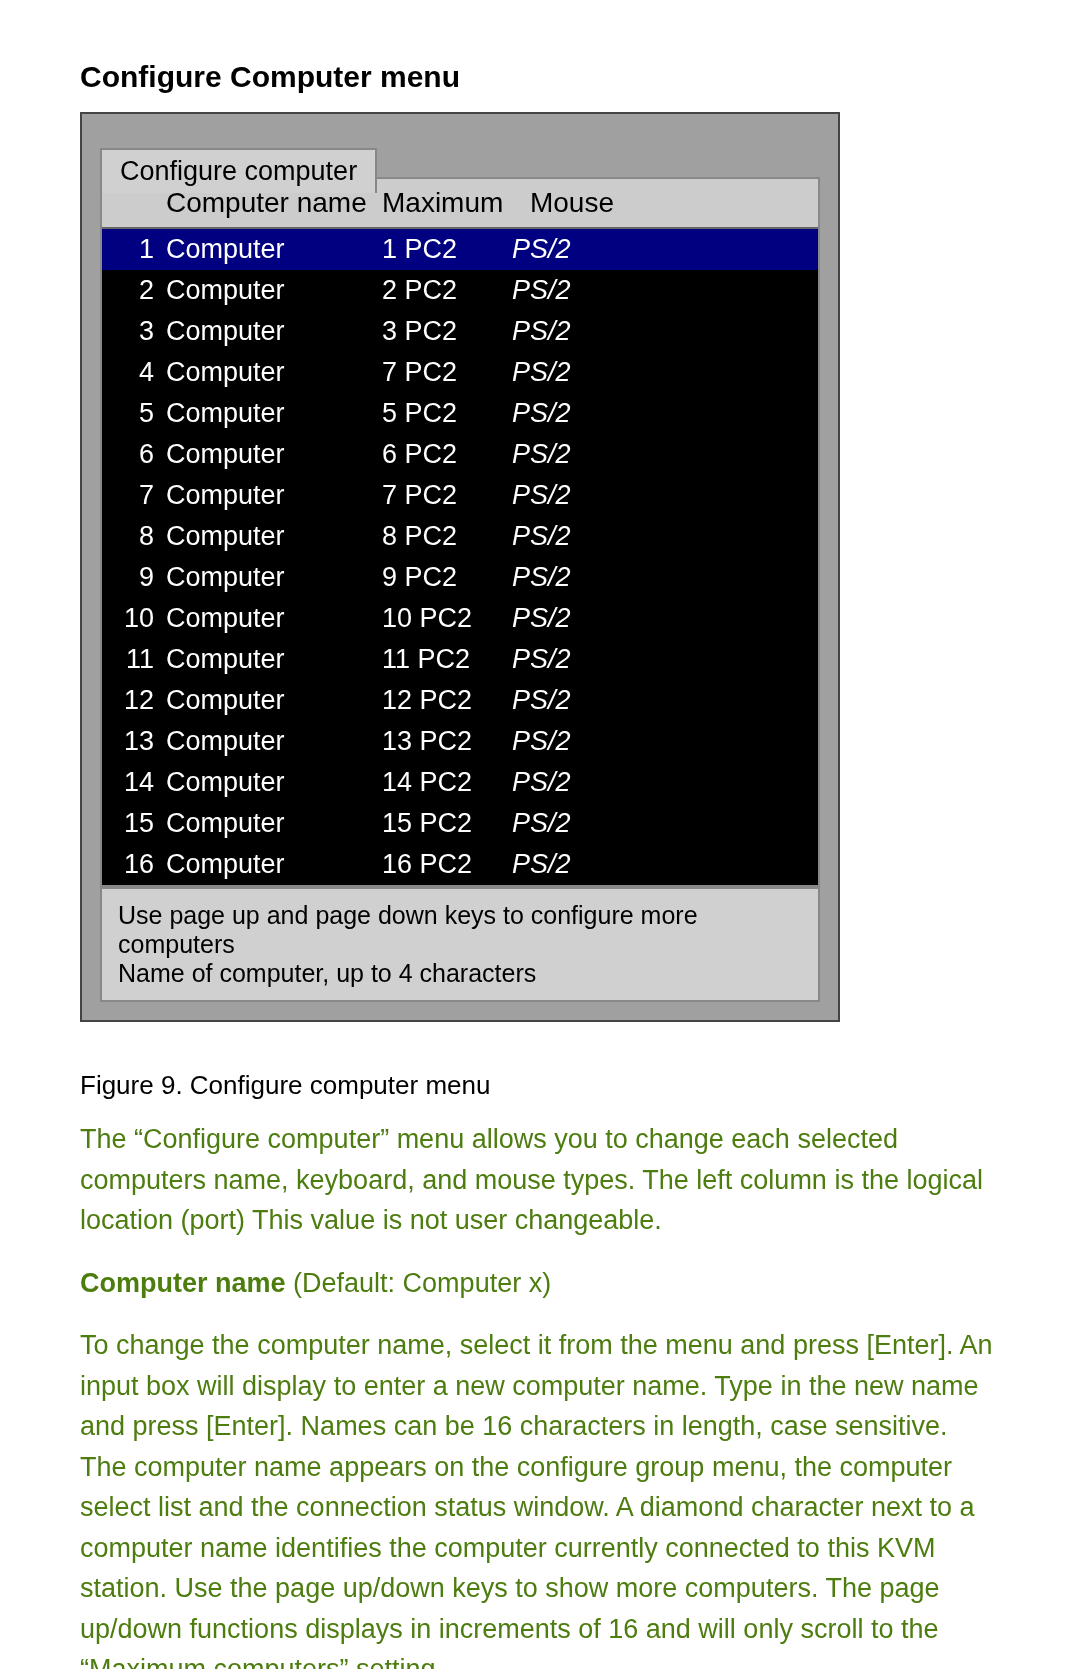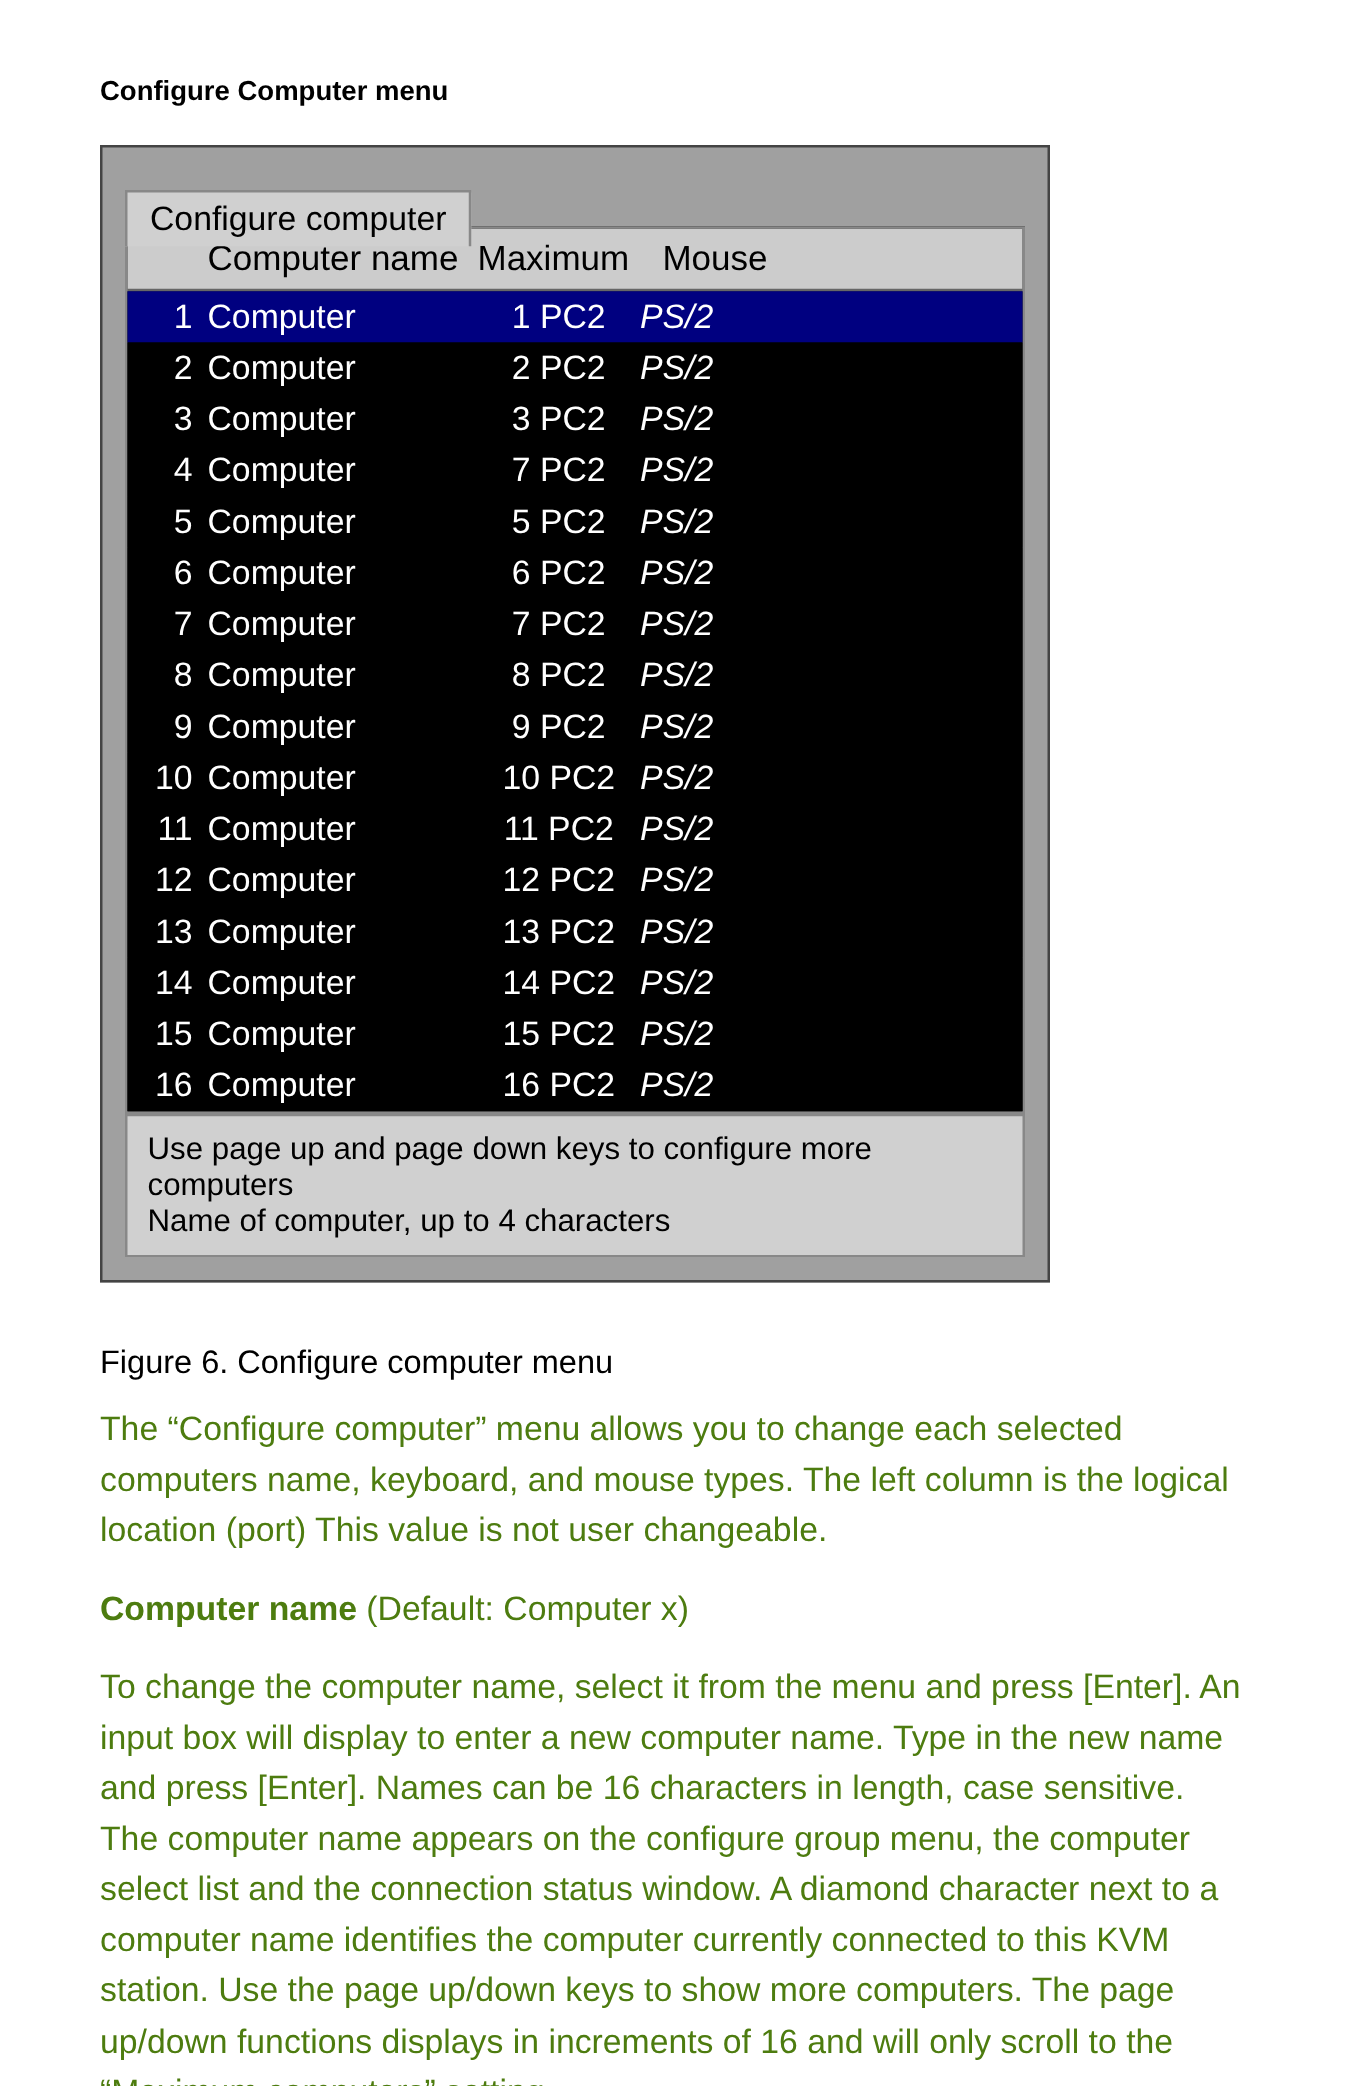--- a/index.html
+++ b/index.html
@@ -15,22 +15,22 @@
       flex-direction: column;
     }
 
     .page-content {
       flex: 1;
       padding: 60px 80px 40px 80px;
     }
 
     .section-heading {
       font-weight: bold;
-      font-size: 22px;
-      margin-bottom: 30px;
+      font-size: 30px;
+      margin-bottom: 18px;
     }
 
     
     .menu-box {
       background: #a0a0a0;
       border: 2px solid #444;
       padding: 18px;
       margin-bottom: 30px;
       display: inline-block;
       width: 100%;
@@ -66,21 +66,20 @@
 
     .col-name {
       width: 220px;
       padding-left: 4px;
       flex-shrink: 0;
     }
 
     .col-keyboard {
       width: 130px;
       flex-shrink: 0;
-      text-align: center;
     }
 
     .col-mouse {
       width: 120px;
       flex-shrink: 0;
       font-style: italic;
     }
 
     .header-cells {
       display: flex;
@@ -303,21 +302,21 @@
     </div>
 
     
     <div class="help-text-box">
       <div>Use page up and page down keys to configure more computers</div>
       <div>Name of computer, up to 4 characters</div>
     </div>
   </div>
 
   
-  <div class="figure-caption">Figure 6. Configure computer menu</div>
+  <div class="figure-caption">Figure 9. Configure computer menu</div>
 
   
   <div class="body-text">The “Configure computer” menu allows you to change each selected computers name, keyboard, and mouse types.  The left column is the logical location (port)  This value is not user changeable.</div>
 
   
   <div class="body-text">
     <span class="bold-inline">Computer name</span>
     <span>(Default: Computer    x)</span>
   </div>
   <div class="body-text">To change the computer name, select it from the menu and press [Enter].  An input box will display to enter a new computer name.  Type in the new name and press [Enter].  Names can be 16 characters in length, case sensitive.  The computer name appears on the configure group menu, the computer select list and the connection status window.  A diamond character next to a computer name identifies the computer currently connected to this KVM station.  Use the page up/down keys to show more computers.  The page up/down functions displays in increments of 16 and will only scroll to the “Maximum computers” setting.</div>

